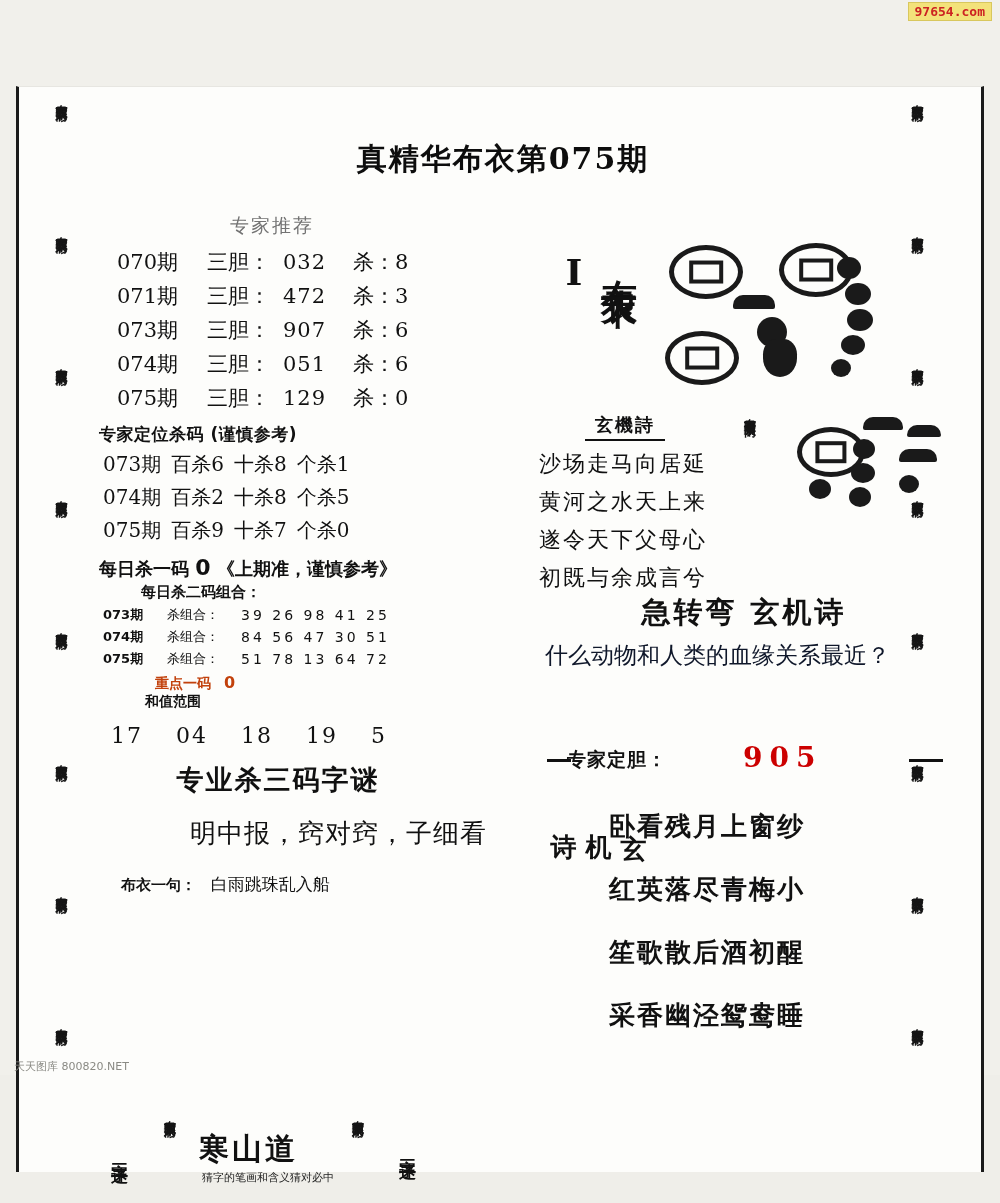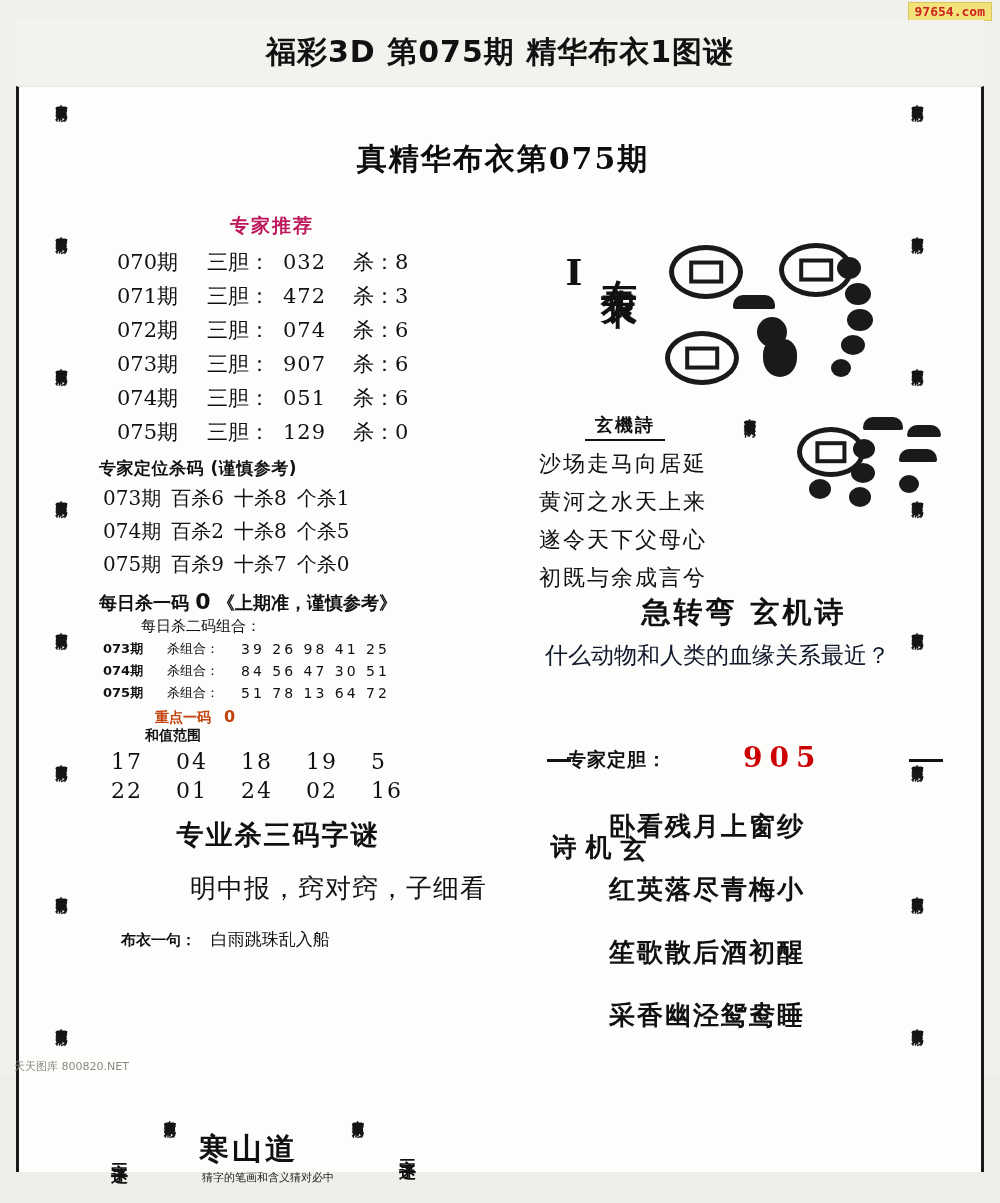--- a/index.html
+++ b/index.html
@@ -66,21 +66,21 @@
     text-align:center;
     font-size:30px;font-weight:bold;color:#0d0d0d;
     letter-spacing:2px;
     font-family:"DejaVu Serif","Liberation Serif",serif;
   }
   
   .leftcol{
     position:absolute;left:78px;top:126px;width:390px;
   }
   .exp-title{
-    text-align:center;font-size:19px;font-weight:bold;color:#be185d;
+    text-align:center;font-size:19px;font-weight:normal;color:#737373;
     letter-spacing:2px;margin-left:-40px;
   }
   table.rec{
     border-collapse:collapse;margin:6px 0 0 14px;
   }
   table.rec td{
     font-size:21px;color:#111;padding:3px 6px;white-space:nowrap;
     font-family:"DejaVu Serif","Liberation Serif",serif;
   }
   table.rec td.iss{width:78px;margin-left:37px;}
@@ -95,42 +95,42 @@
   table.pos{border-collapse:collapse;margin-left:6px;}
   table.pos td{
     font-size:20px;color:#111;padding:3px 10px 3px 0;white-space:nowrap;
     font-family:"DejaVu Serif","Liberation Serif",serif;
   }
   .daily{
     font-size:18px;font-weight:bold;color:#111;margin:8px 0 0 2px;
   }
   .daily .big{font-size:22px;}
   .daily2{
-    font-size:15px;font-weight:normal;color:#111;margin:2px 0 2px 44px;
+    font-size:15px;font-weight:bold;color:#111;margin:2px 0 2px 44px;
   }
   table.comb{border-collapse:collapse;margin-left:2px;}
   table.comb td{
     font-size:13px;color:#111;padding:2px 4px;white-space:nowrap;
     font-family:"DejaVu Sans","Liberation Sans",sans-serif;
   }
   table.comb td.c1{font-weight:bold;width:56px;}
   table.comb td.c2{width:66px;}
   table.comb td.c3{letter-spacing:3px;font-size:14px;}
   .focus{
     font-size:14px;font-weight:bold;color:#c2410c;margin:3px 0 0 58px;
   }
   .focus .zero{font-size:16px;margin-left:8px;}
   .range-lab{
     font-size:14px;font-weight:bold;color:#111;margin:0 0 2px 48px;
   }
   .rangerow{
     font-size:22px;color:#111;letter-spacing:2px;margin:4px 0 0 14px;
     font-family:"DejaVu Serif","Liberation Serif",serif;
   }
-  .rangerow span{display:inline-block;width:56px;}
+  .rangerow span{display:inline-block;width:56px;margin-top:8px;}
   .kill3{
     text-align:center;font-size:27px;font-weight:bold;color:#111;
     margin:14px 0 0 -28px;letter-spacing:2px;
     font-family:"DejaVu Serif","Liberation Serif",serif;
   }
   .riddle{
     text-align:right;font-size:26px;color:#111;margin:18px 0 0 -26px;
     letter-spacing:1px;
     font-family:"DejaVu Serif","Liberation Serif",serif;
   }
@@ -257,23 +257,20 @@
 </style>
 </head>
 <body>
 
 <div class="page">
 
   <div class="topbar">
     <div class="wm-top">97654.com</div>
   </div>
 
-  <div class="header">
-    <div class="title">福彩3D 第075期 精华布衣1图谜</div>
-  </div>
 
   <div class="sheet">
 
     <div class="vcol left">
       <div class="vtxt" style="top:8px;left:0;">布衣天下彩票网</div>
       <div class="vtxt" style="top:140px;left:0;">布衣天下彩票网</div>
       <div class="vtxt" style="top:272px;left:0;">布衣天下彩票网</div>
       <div class="vtxt" style="top:404px;left:0;">布衣天下彩票网</div>
       <div class="vtxt" style="top:536px;left:0;">布衣天下彩票网</div>
       <div class="vtxt" style="top:668px;left:0;">布衣天下彩票网</div>
@@ -306,26 +303,20 @@
           <td class="num">032</td>
           <td class="kill">杀：8</td>
         </tr>
         <tr>
           <td class="iss">071期</td>
           <td class="lab">三胆：</td>
           <td class="num">472</td>
           <td class="kill">杀：3</td>
         </tr>
         <tr>
-          <td class="iss">072期</td>
-          <td class="lab">三胆：</td>
-          <td class="num">074</td>
-          <td class="kill">杀：6</td>
-        </tr>
-        <tr>
           <td class="iss">073期</td>
           <td class="lab">三胆：</td>
           <td class="num">907</td>
           <td class="kill">杀：6</td>
         </tr>
         <tr>
           <td class="iss">074期</td>
           <td class="lab">三胆：</td>
           <td class="num">051</td>
           <td class="kill">杀：6</td>
@@ -397,27 +388,20 @@
         <span class="zero">0</span>
       </div>
       <div class="range-lab">和值范围</div>
 
       <div class="rangerow">
         <span>17</span>
         <span>04</span>
         <span>18</span>
         <span>19</span>
         <span>5</span>
-      </div>
-      <div class="rangerow">
-        <span>22</span>
-        <span>01</span>
-        <span>24</span>
-        <span>02</span>
-        <span>16</span>
       </div>
 
       <div class="kill3">专业杀三码字谜</div>
       <div class="riddle">明中报，窍对窍，子细看</div>
 
       <div class="byline">
         <b>布衣一句：</b>
         <span class="sent">白雨跳珠乱入船</span>
       </div>
     </div>

